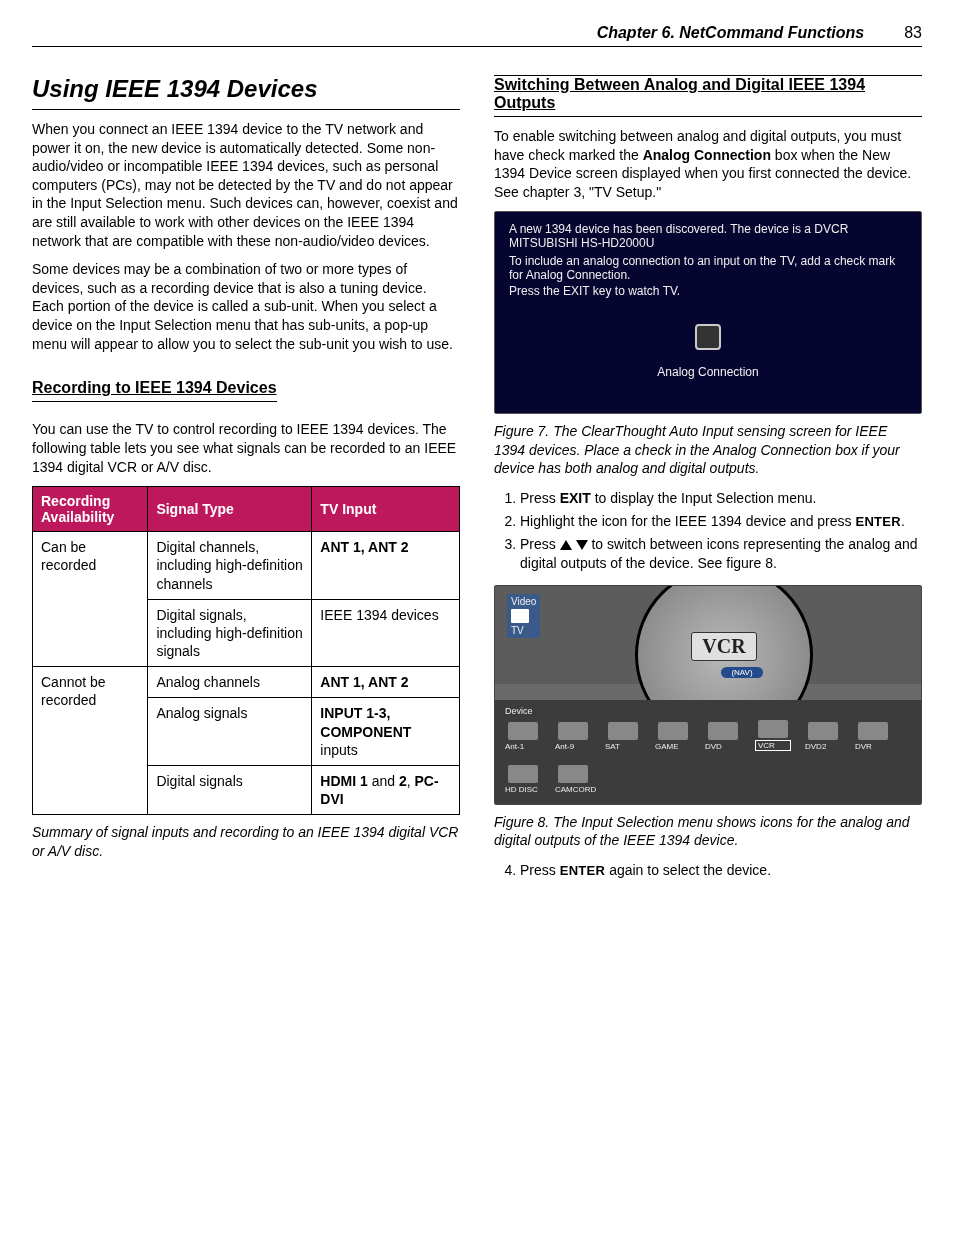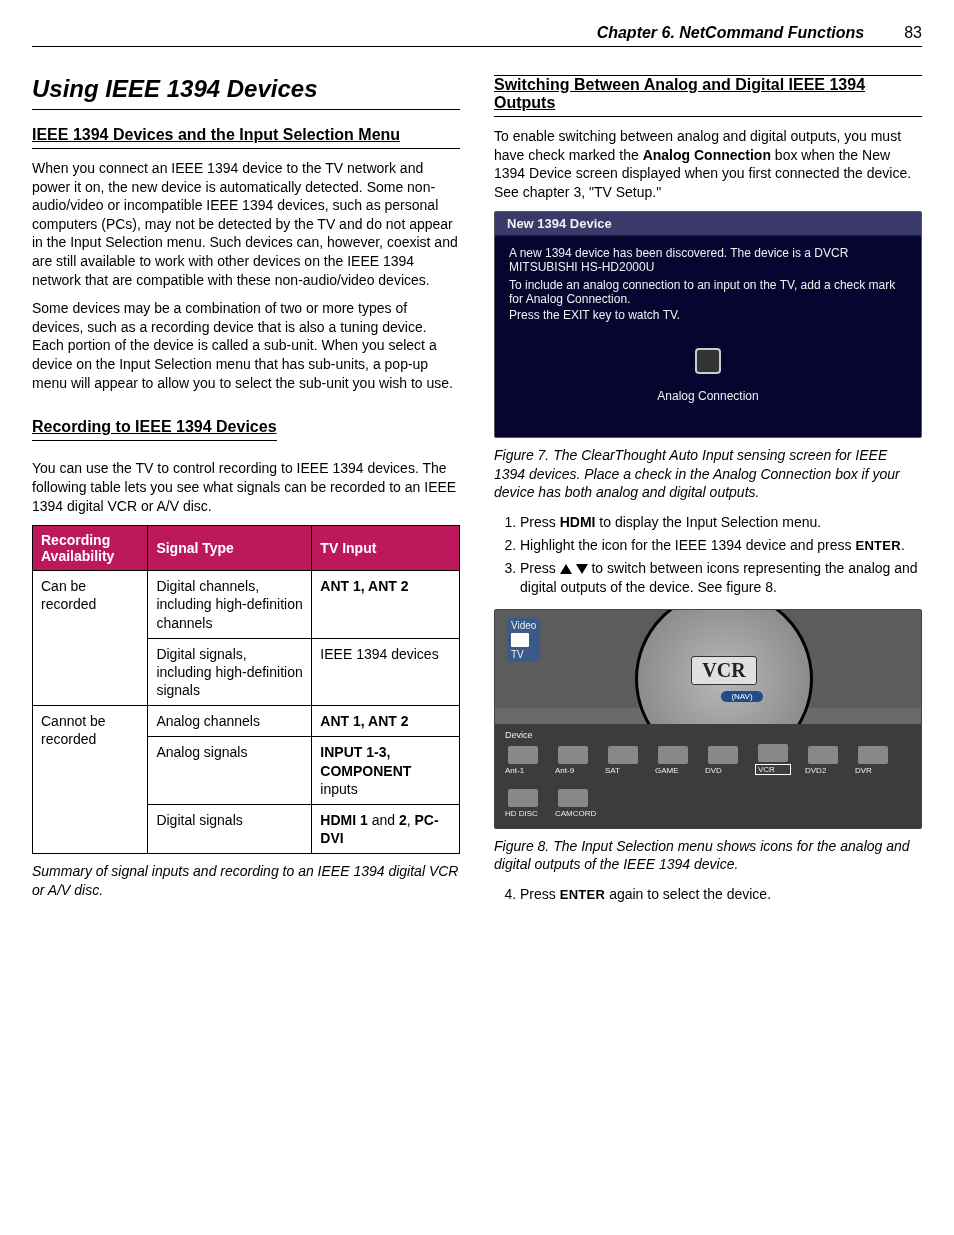--- a/index.html
+++ b/index.html
@@ -260,21 +260,20 @@
 <div class="header">
   <span class="chapter">Chapter 6.  NetCommand Functions</span>
   <span class="pageno">83</span>
 </div>
 
 <div class="cols">
 
   <div class="col">
     <h1 class="section">Using IEEE 1394 Devices</h1>
 
-    <h2 class="sub full">IEEE 1394 Devices and the Input Selection Menu</h2>
     <p>When you connect an IEEE 1394 device to the TV network and power it on, the new device is automatically detected. Some non-audio/video or incompatible IEEE 1394 devices, such as personal computers (PCs), may not be detected by the TV and do not appear in the Input Selection menu. Such devices can, however, coexist and are still available to work with other devices on the IEEE 1394 network that are compatible with these non-audio/video devices.</p>
     <p>Some devices may be a combination of two or more types of devices, such as a recording device that is also a tuning device.  Each portion of the device is called a sub-unit. When you select a device on the Input Selection menu that has sub-units, a pop-up menu will appear to allow you to select the sub-unit you wish to use.</p>
 
     <h2 class="sub">Recording to IEEE 1394 Devices</h2>
     <p>You can use the TV to control recording to IEEE 1394 devices.  The following table lets you see what signals can be recorded to an IEEE 1394 digital VCR or A/V disc.</p>
 
     <table class="sig">
       <tbody>
           <tr>
         <th>Recording Availability</th>
@@ -309,33 +308,32 @@
   </div>
 
   <div class="col">
     <div class="shortrule" style="margin-top:0;"></div>
     <h2 class="sub full" style="margin-top:0;border-bottom:1.4px solid #000;">Switching Between Analog and Digital IEEE 1394 Outputs</h2>
     <p>
       <span>To enable switching between analog and digital outputs, you must have check marked the </span><span class="bold">Analog Connection</span><span> box when the New 1394 Device screen displayed when you first connected the device.  See chapter 3, "TV Setup."</span>
     </p>
 
     <div class="fig7">
-      <div class="titlebar">New 1394 Device</div>
       <div class="body">
         <div>A new 1394 device has been discovered. The device is a DVCR MITSUBISHI HS-HD2000U</div>
         <div style="margin-top:4px;">To include an analog connection to an input on the TV, add a check mark for Analog Connection.</div>
         <div style="margin-top:2px;">Press the EXIT key to watch TV.</div>
         <div class="check-area"><span class="check"></span></div>
         <div class="check-label">Analog Connection</div>
       </div>
     </div>
     <div class="caption">Figure 7.  The ClearThought Auto Input sensing screen for IEEE 1394 devices.  Place a check in the Analog Connection box if your device has both analog and digital outputs.</div>
 
     <ol class="steps">
-      <li><span>Press </span><span class="kbd">HDMI</span><span> to display the Input Selection menu.</span></li>
+      <li><span>Press </span><span class="kbd">EXIT</span><span> to display the Input Selection menu.</span></li>
       <li><span>Highlight the icon for the IEEE 1394 device and press </span><span class="kbd-enter">ENTER</span><span>.</span></li>
       <li><span>Press </span><span class="tri-up"></span> <span class="tri-down"></span><span> to switch between icons representing the analog and digital outputs of the device.  See figure 8.</span></li>
     </ol>
 
     <div class="fig8">
       <div class="top">
         <div class="videolabel">
           <div>Video</div>
           <div style="width:18px;height:14px;background:#fff;margin:2px 0;border-radius:1px;"></div>
           <div>TV</div>

